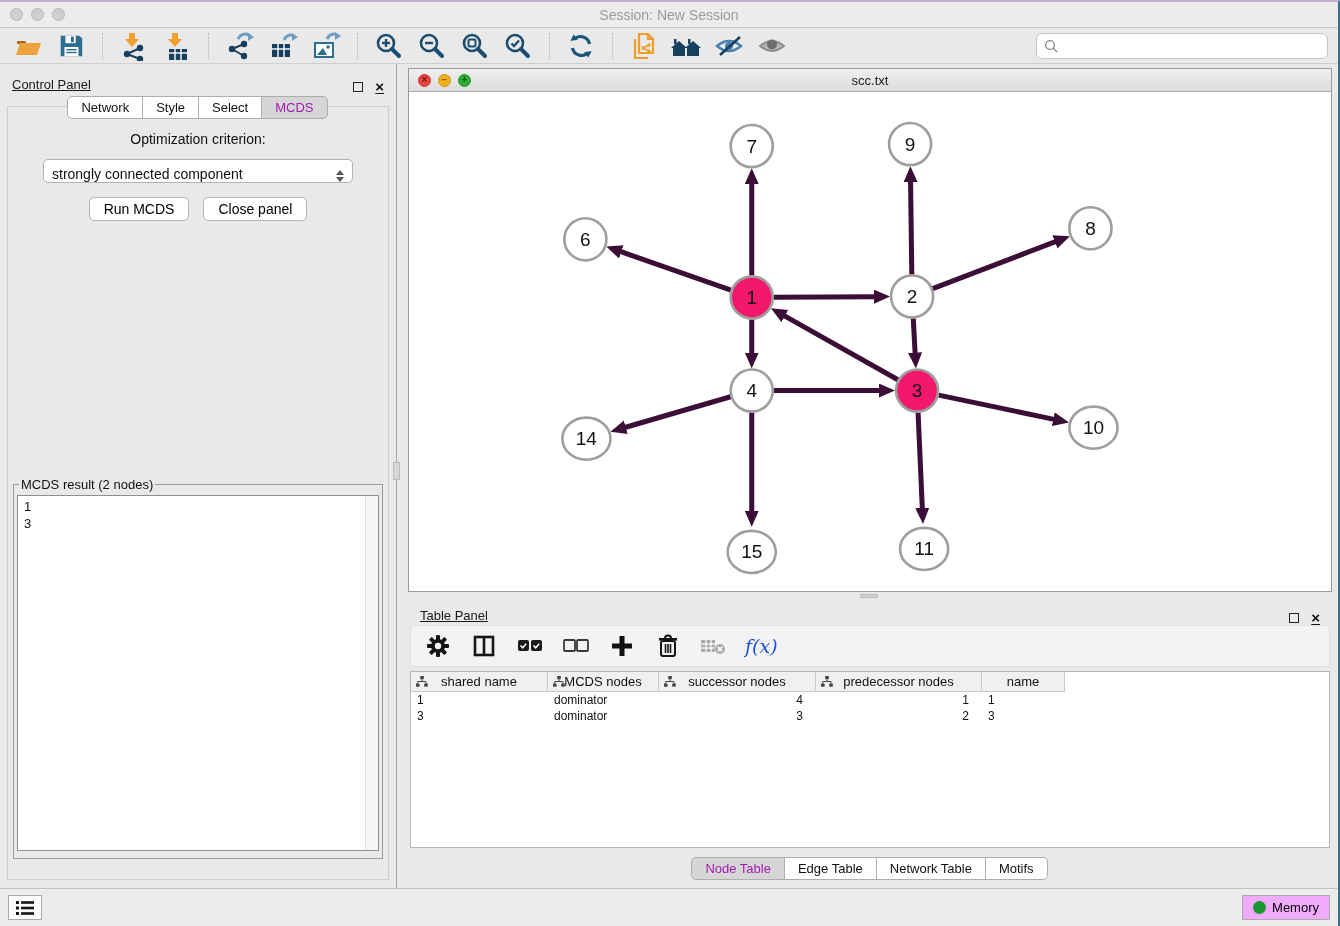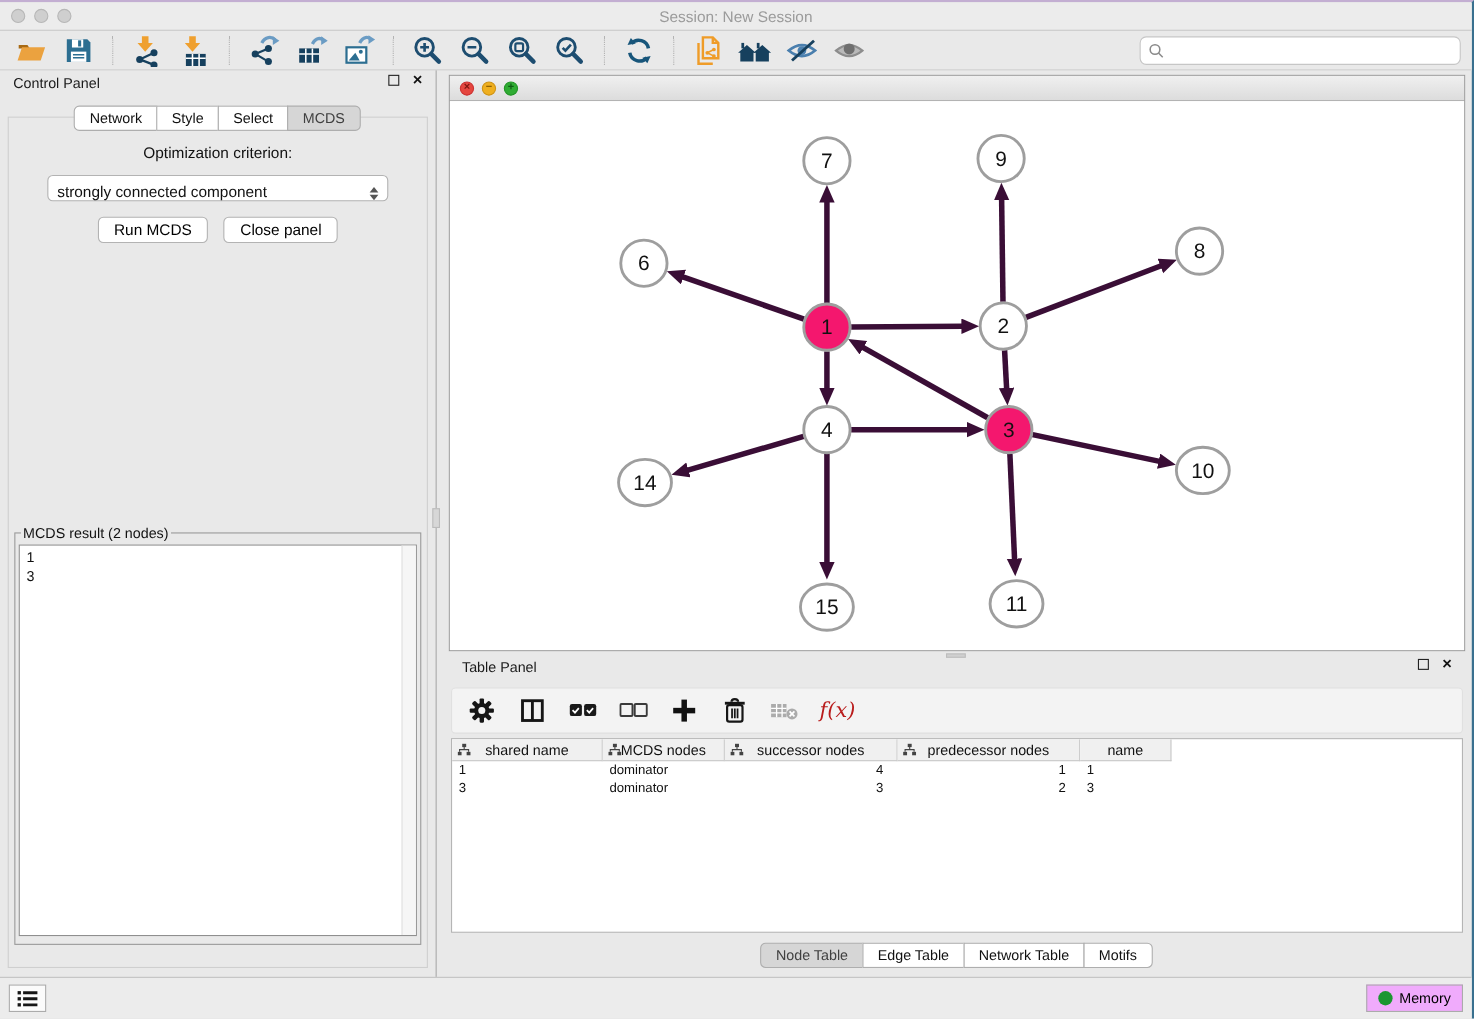--- a/index.html
+++ b/index.html
@@ -26,30 +26,30 @@
   .search { width:292px; height:26px; background:#fff; border:1px solid #c6c6c6;
             border-radius:6px; display:flex; align-items:center; padding:0 7px; gap:5px; }
   .search input { border:none; outline:none; flex:1; font-size:13px; background:transparent;
                   font-family:"Liberation Sans",sans-serif; }
 
   
   .main { flex:1; display:flex; min-height:0; }
 
   
   .cpanel { width:396px; display:flex; flex-direction:column; padding-top:4px; }
-  .phead { height:24px; display:flex; align-items:flex-start; padding:0 12px; font-size:13px; color:#1a1a1a; }
+  .phead { height:24px; display:flex; align-items:flex-end; padding:0 12px; font-size:13px; color:#1a1a1a;text-decoration:underline; }
   .phead .pgrow { flex:1; }
   .float-ico { width:10px; height:10px; border:1.6px solid #222; display:inline-block; margin-right:12px; }
   .close-ico { font-weight:900; font-size:15px; color:#111; line-height:10px; }
   .tabs { display:flex; justify-content:center; position:relative; z-index:2; margin-top:4px; }
   .tab { background:#fff; border:1px solid #aeaeae; padding:3px 13px; font-size:13px;
          margin-left:-1px; color:#111; }
   .tab:first-child { border-radius:5px 0 0 5px; }
   .tab:last-child { border-radius:0 5px 5px 0; }
-  .tab.active { background:#d6d6d6; color:#404040; }
+  .tab.active { background:#d6d6d6; color:#a21caf; }
   .cp-body { flex:1; background:#e9e9e9; border:1px solid #cfcfcf; margin:-13px 7px 8px 7px;
              padding-top:24px; display:flex; flex-direction:column; align-items:center; }
   .opt-label { font-size:14px; margin-bottom:12px; }
   .combo { width:310px; height:24px; background:#fff; border:1px solid #b3b3b3; border-radius:5px;
            display:flex; align-items:flex-end; padding:0 8px; font-size:14px; }
   .combo .cgrow { flex:1; }
   .spin { display:flex; flex-direction:column; gap:2px; }
   .spin i { border-left:4px solid transparent; border-right:4px solid transparent; display:block; }
   .spin .up { border-bottom:5px solid #555; }
   .spin .dn { border-top:5px solid #555; }
@@ -89,21 +89,21 @@
   .hsplit { height:7px; position:relative; }
   .hsplit .gripH { position:absolute; left:452px; top:2px; width:18px; height:4px;
                    background:#d0d0d0; border:1px solid #bdbdbd; }
 
   
   .tpanel { flex:1; display:flex; flex-direction:column; min-height:0; }
   .tp-toolbar { height:42px; background:#f3f3f3; border:1px solid #e0e0e0; border-radius:4px;
                 margin:2px 2px 4px 2px; display:flex; align-items:center; padding:0 12px; gap:16px; }
   .tpbtn { background:none; border:none; width:30px; height:30px; display:flex;
            align-items:center; justify-content:center; }
-  .fx { font-family:"DejaVu Serif", serif; font-style:italic; font-size:19px; color:#b91c1c; }
+  .fx { font-family:"DejaVu Serif", serif; font-style:italic; font-size:19px; color:#1d4ed8; }
   .tp-table { flex:1; background:#fff; border:1px solid #b5b5b5; margin:0 2px; overflow:hidden; }
   .thead { display:flex; }
   .th { height:20px; background:#f0f0f0; border-right:1px solid #c9c9c9; border-bottom:1px solid #c9c9c9;
         display:flex; align-items:center; font-size:13px; position:relative; }
   .th .hlabel { flex:1; text-align:center; }
   .th .hico { position:absolute; left:5px; top:4px; }
   .trow { display:flex; height:16px; font-size:12px; align-items:center; }
   .td { padding:0 6px; }
   .c0 { width:137px; } .c1 { width:111px; } .c2 { width:157px; } .c3 { width:166px; } .c4 { width:83px; }
   .num { text-align:right; padding-right:13px; }
@@ -331,20 +331,21 @@
 
     <div class="rightcol">
 
       <div class="netwin">
         <div class="net-titlebar">
           <div class="ntl-group">
             <span class="ntl red">×</span>
             <span class="ntl yel">−</span>
             <span class="ntl grn">+</span>
           </div>
+          <span class="net-title">scc.txt</span>
         </div>
         <div class="canvas">
           <svg id="graph-svg" width="100%" height="100%" viewBox="0 0 920 498" preserveAspectRatio="none">
               <defs>
                 <marker id="arrow" markerUnits="userSpaceOnUse" markerWidth="18" markerHeight="16" refX="2" refY="7" orient="auto">
                   <path d="M0,0 L16,7 L0,14 Z" fill="#3a0e36"></path>
                 </marker>
               </defs>
               <line x1="342" y1="183" x2="342" y2="90" stroke="#3a0e36" stroke-width="5" marker-end="url(#arrow)"></line>
               <line x1="321.23121807335133" y1="197.7434376400866" x2="209.98527951633417" y2="158.87437477076736" stroke="#3a0e36" stroke-width="5" marker-end="url(#arrow)"></line>

